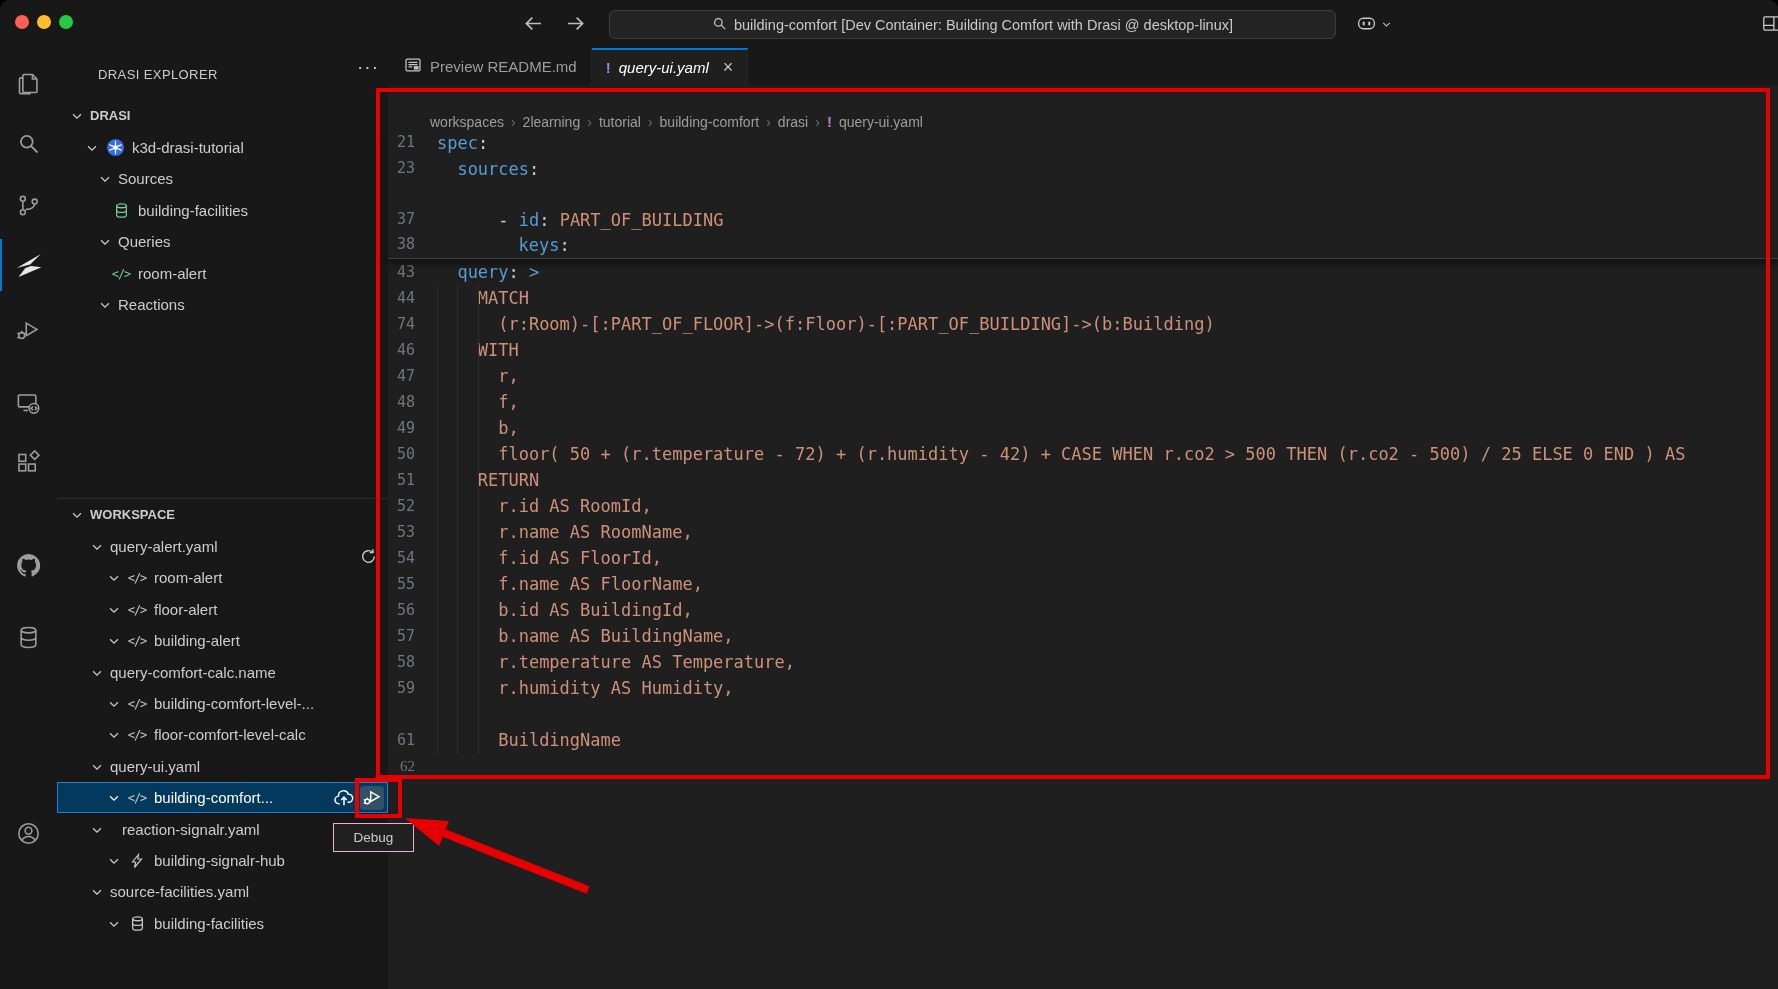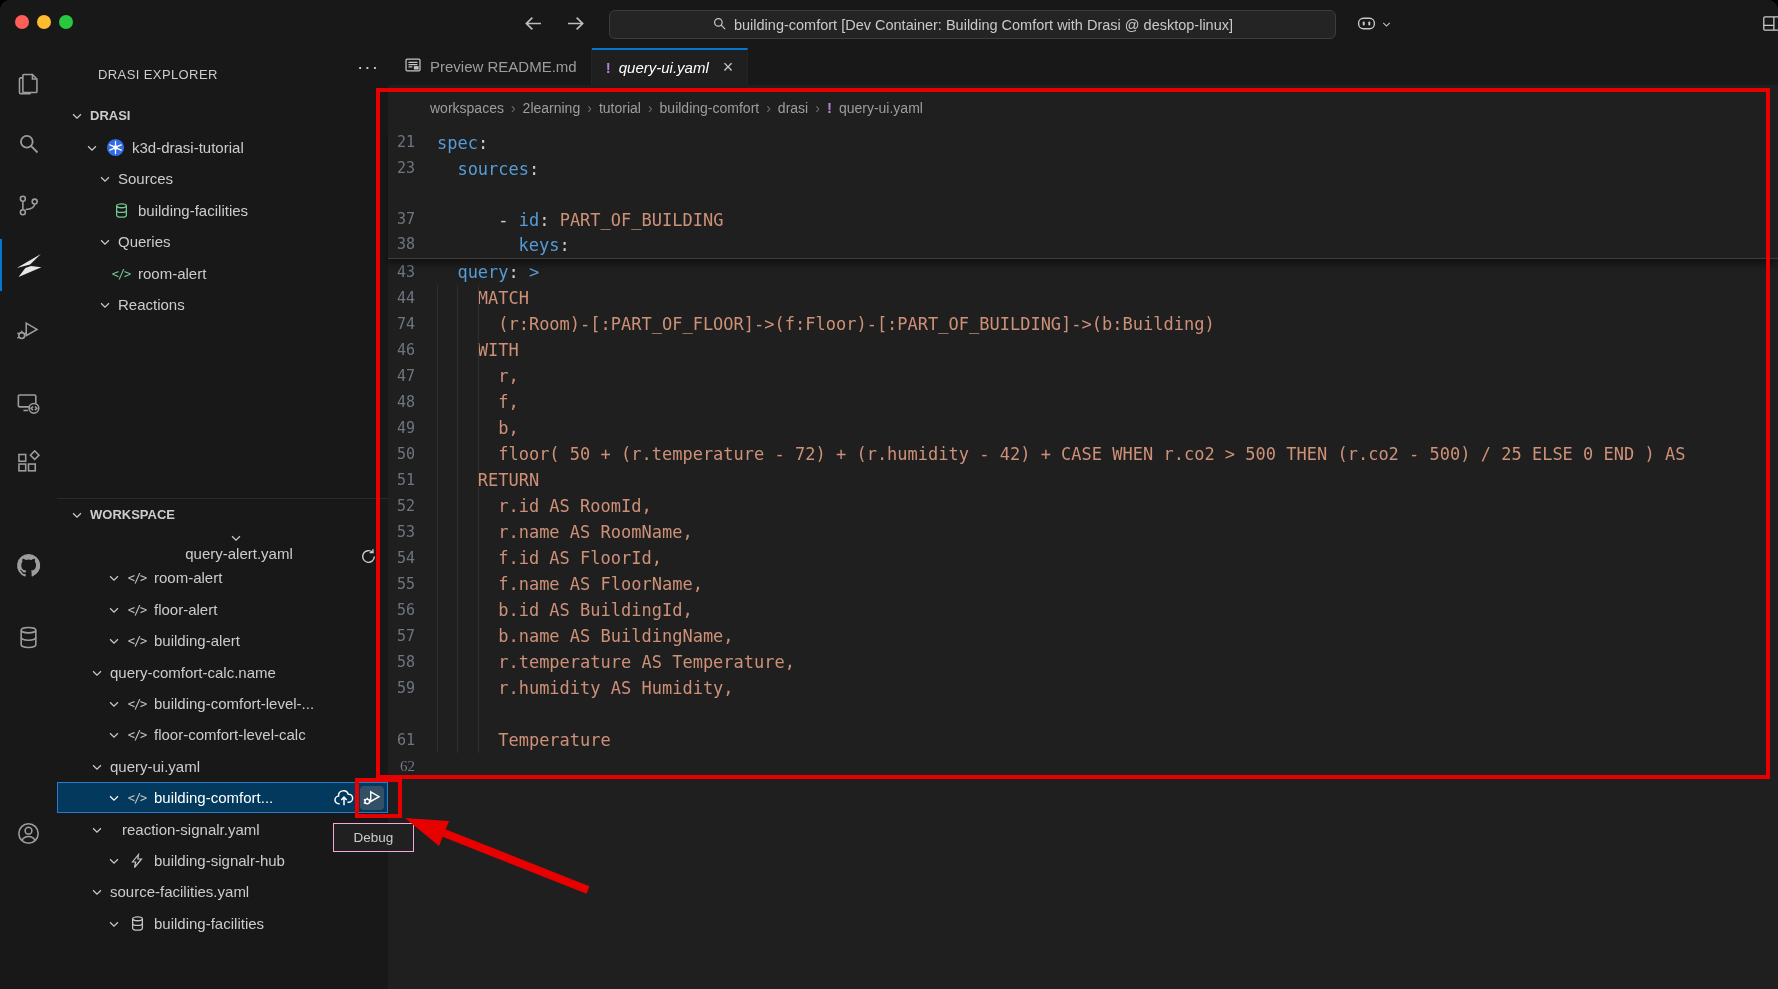--- a/index.html
+++ b/index.html
@@ -38,21 +38,21 @@
   
   #editor{position:absolute;left:388px;top:48px;width:1390px;height:941px;background:#1f1f1f;}
   #tabbar{position:absolute;left:0;top:0;width:1390px;height:37px;background:#181818;display:flex;padding-left:2px;box-sizing:border-box;}
   .tab{position:relative;height:37px;display:flex;align-items:center;padding:0 14px;gap:8px;font-size:15px;
        border-right:1px solid #242424;box-sizing:border-box;}
   .tab.inactive{color:#9d9d9d;background:#181818;}
   .tab.active{color:#ffffff;background:#1f1f1f;border-top:2px solid #0078d4;}
   .tab.active .fname{font-style:italic;}
   .bang{color:#b180d7;font-weight:bold;font-size:15px;}
   .tab-close{color:#c5c5c5;font-size:18px;margin-left:6px;}
-  #breadcrumbs{position:absolute;left:42px;top:37px;height:45px;display:flex;align-items:center;font-size:14px;color:#9d9d9d;white-space:nowrap;}
+  #breadcrumbs{position:absolute;left:42px;top:37px;height:45px;display:flex;align-items:flex-end;font-size:14px;color:#9d9d9d;white-space:nowrap;}
   #breadcrumbs .sep{color:#6e6e6e;padding:0 7px;font-size:14px;}
   #breadcrumbs .bang{margin-right:7px;}
   .ln{position:absolute;left:0;width:27px;text-align:right;color:#6e7681;font-family:"DejaVu Sans Mono",monospace;font-size:15px;}
   .crow{position:absolute;left:0;right:0;font-family:"DejaVu Sans Mono",monospace;font-size:17px;line-height:26px;white-space:pre;}
   .crow .ct{position:absolute;top:0;}
   .tk-k{color:#569cd6;} .tk-s{color:#ce9178;} .tk-p{color:#cccccc;}
   #sticky{position:absolute;left:0;top:82px;width:1390px;height:128px;background:#1f1f1f;
           border-bottom:1px solid #3d3d3d;box-shadow:0 5px 7px rgba(0,0,0,.45);z-index:5;}
   #codearea{position:absolute;left:0;top:211px;width:1390px;height:730px;}
   .iguide{position:absolute;width:1px;background:#2e2e2e;}
@@ -250,21 +250,21 @@
             <path d="M3.5 6l4.5 4.5L12.5 6"></path>
           </svg>
         </span>
       <span>WORKSPACE</span>
     </div>
     <span id="ws-refresh"><svg viewBox="0 0 16 16" width="17" height="17" fill="none" stroke="currentColor" stroke-width="1.3">
           <path d="M13.5 8a5.5 5.5 0 1 1-1.7-4"></path>
           <path d="M12.2 1.2v3.1H9.1"></path>
         </svg></span>
     <div id="ws-tree">
-        <div class="trow" style="top: 483px; padding-left: 33px; flex-direction: column;">
+        <div class="trow" style="top: 483px; padding-left: 33px;">
           <span class="chev">
             <svg viewBox="0 0 16 16" width="14" height="14" fill="none" stroke="currentColor" stroke-width="1.4">
               <path d="M3.5 6l4.5 4.5L12.5 6"></path>
             </svg>
           </span>
           <span>query-alert.yaml</span>
         </div>
         <div class="trow" style="top: 514px; padding-left: 50px;">
           <span class="chev">
             <svg viewBox="0 0 16 16" width="14" height="14" fill="none" stroke="currentColor" stroke-width="1.4">
@@ -456,21 +456,21 @@
         <div class="crow" style="top: 182px; height: 26px;"><span class="ln" style="line-height: 26px;">50</span><span class="ct" style="left: 110.2px;"><span class="tk-s">floor( 50 + (r.temperature - 72) + (r.humidity - 42) + CASE WHEN r.co2 &gt; 500 THEN (r.co2 - 500) / 25 ELSE 0 END ) AS</span></span></div>
         <div class="crow" style="top: 208px; height: 26px;"><span class="ln" style="line-height: 26px;">51</span><span class="ct" style="left: 89.8px;"><span class="tk-s">RETURN</span></span></div>
         <div class="crow" style="top: 234px; height: 26px;"><span class="ln" style="line-height: 26px;">52</span><span class="ct" style="left: 110.2px;"><span class="tk-s">r.id AS RoomId,</span></span></div>
         <div class="crow" style="top: 260px; height: 26px;"><span class="ln" style="line-height: 26px;">53</span><span class="ct" style="left: 110.2px;"><span class="tk-s">r.name AS RoomName,</span></span></div>
         <div class="crow" style="top: 286px; height: 26px;"><span class="ln" style="line-height: 26px;">54</span><span class="ct" style="left: 110.2px;"><span class="tk-s">f.id AS FloorId,</span></span></div>
         <div class="crow" style="top: 312px; height: 26px;"><span class="ln" style="line-height: 26px;">55</span><span class="ct" style="left: 110.2px;"><span class="tk-s">f.name AS FloorName,</span></span></div>
         <div class="crow" style="top: 338px; height: 26px;"><span class="ln" style="line-height: 26px;">56</span><span class="ct" style="left: 110.2px;"><span class="tk-s">b.id AS BuildingId,</span></span></div>
         <div class="crow" style="top: 364px; height: 26px;"><span class="ln" style="line-height: 26px;">57</span><span class="ct" style="left: 110.2px;"><span class="tk-s">b.name AS BuildingName,</span></span></div>
         <div class="crow" style="top: 390px; height: 26px;"><span class="ln" style="line-height: 26px;">58</span><span class="ct" style="left: 110.2px;"><span class="tk-s">r.temperature AS Temperature,</span></span></div>
         <div class="crow" style="top: 416px; height: 26px;"><span class="ln" style="line-height: 26px;">59</span><span class="ct" style="left: 110.2px;"><span class="tk-s">r.humidity AS Humidity,</span></span></div>
-        <div class="crow" style="top: 468px; height: 26px;"><span class="ln" style="line-height: 26px;">61</span><span class="ct" style="left: 110.2px;"><span class="tk-s">Temperature</span></span></div>
+        <div class="crow" style="top: 468px; height: 26px;"><span class="ln" style="line-height: 26px;">61</span><span class="ct" style="left: 110.2px;"><span class="tk-s">BuildingName</span></span></div>
         <div class="crow" style="top: 494px; height: 26px;"><span class="ln" style="line-height: 26px; font-family: Liberation Serif, serif;">62</span><span class="ct" style="left: 49px;"></span></div>
         <div class="iguide" style="left: 49px; top: 26px; height: 468px;"></div>
         <div class="iguide" style="left: 69px; top: 26px; height: 468px;"></div>
         <div class="iguide" style="left: 90px; top: 26px; height: 468px;"></div>
       </div>
   </div>
 
   <div id="tooltip">Debug</div>
 
   <svg id="annotations" width="1778" height="989">

